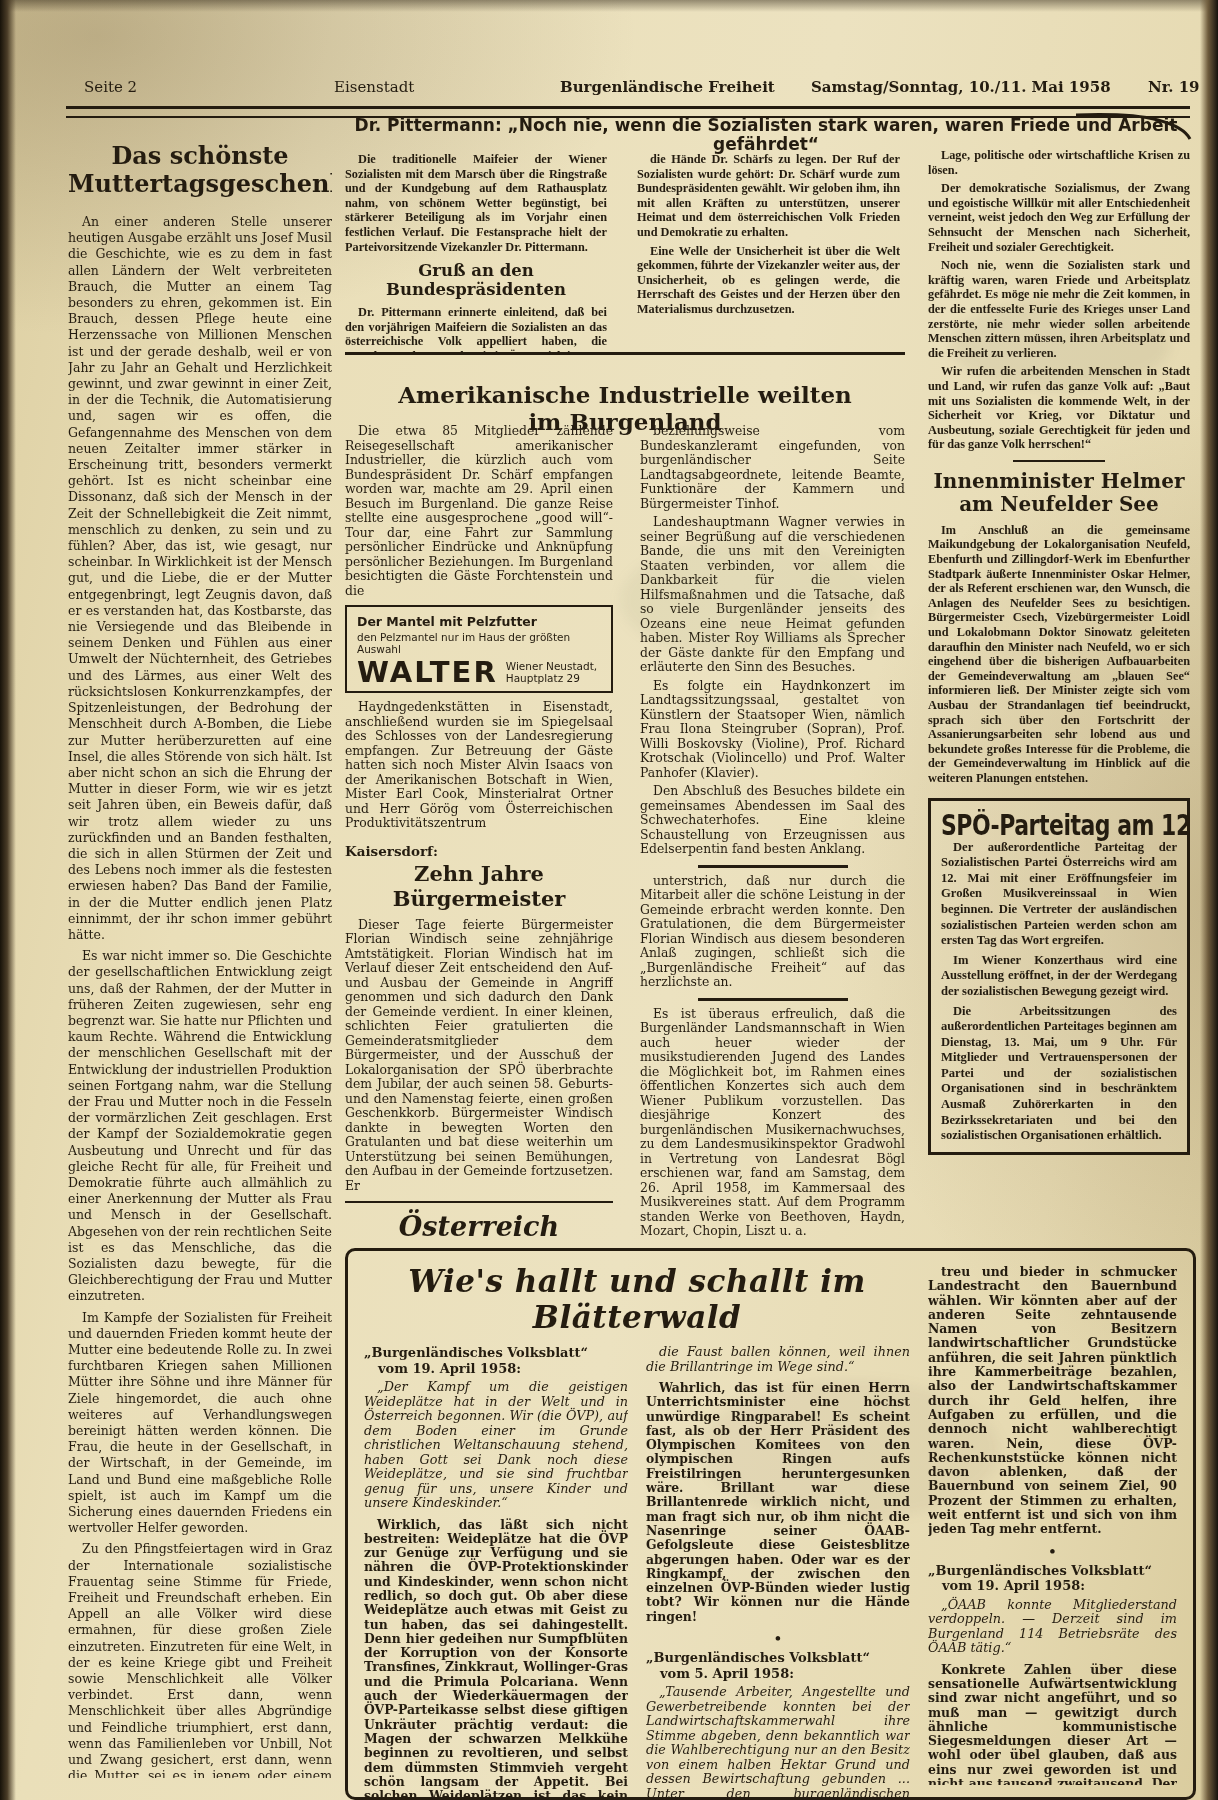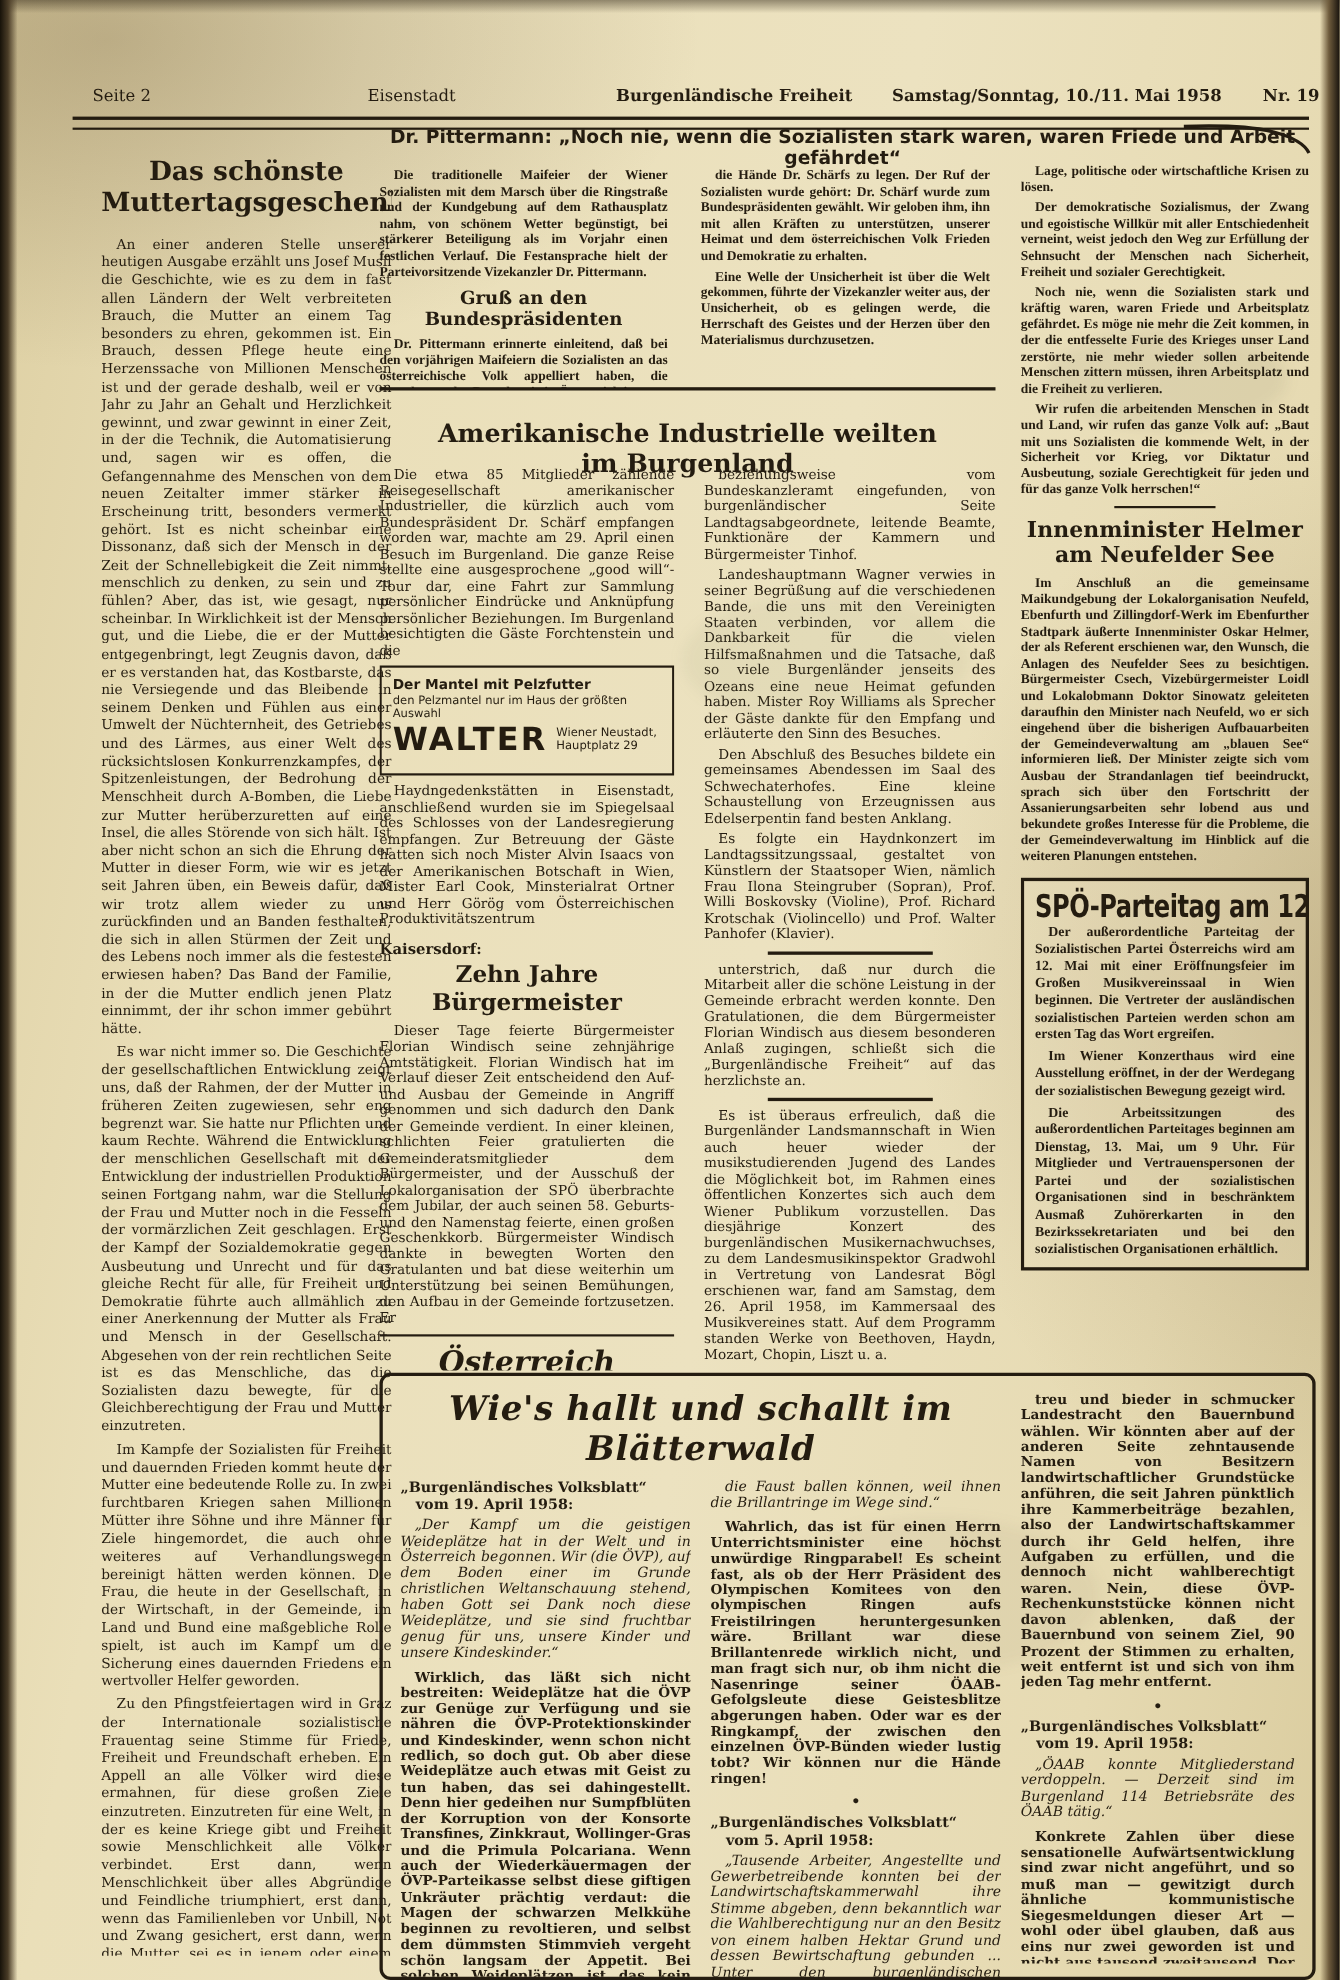--- a/index.html
+++ b/index.html
@@ -23,21 +23,21 @@
   .mh-page{left:18px;}
   .mh-city{left:268px;}
   .mh-paper{left:494px;font-weight:bold;}
   .mh-date{left:745px;font-weight:bold;}
   .mh-nr{left:1082px;font-weight:bold;}
   .rule-top{position:absolute;left:66px;top:106px;width:1124px;height:7px;
     border-top:3px solid #241c10;border-bottom:2px solid #241c10;}
   .rule-flourish{position:absolute;left:1076px;top:112px;}
 
   
-  .col-left{position:absolute;left:68px;top:142px;width:264px;height:1636px;overflow:hidden;margin-left:24px;}
+  .col-left{position:absolute;left:68px;top:142px;width:264px;height:1636px;overflow:hidden;}
   .md-title{font-weight:bold;font-size:24px;line-height:28px;text-align:center;margin:0 0 16px 0;}
   .md-p{font-size:12.5px;line-height:16.2px;text-align:justify;text-indent:14px;margin:0 0 5px 0;hyphens:auto;}
 
   
   .headline{position:absolute;left:345px;top:44px;width:845px;text-align:center;white-space:nowrap;}
   .headline span{display:inline-block;font-family:"DejaVu Sans",sans-serif;font-weight:900;
     font-size:40px;letter-spacing:-1px;transform:scale(.88,1.42);transform-origin:center top;}
   .subhead{position:absolute;left:340px;top:116px;width:852px;text-align:center;
     font-family:"DejaVu Sans",sans-serif;font-weight:bold;font-size:17px;line-height:19px;}
   .mc{position:absolute;top:152px;overflow:hidden;}
@@ -60,21 +60,21 @@
 
   
   .amer-rule{position:absolute;left:345px;top:352px;width:560px;border-top:3px solid #241c10;}
   .amer-head{position:absolute;left:345px;top:362px;width:560px;text-align:center;
     font-weight:bold;font-size:23px;line-height:27px;}
   .amer-col{position:absolute;top:424px;overflow:hidden;height:822px;}
   .amer-col p{font-size:12.4px;line-height:14.5px;text-align:justify;text-indent:13px;margin:0 0 4px 0;hyphens:auto;}
   .ac1{left:345px;width:268px;}
   .ac2{left:640px;width:265px;}
 
-  .walter{border:2.5px solid #241c10;padding:7px 10px 16px 10px;margin:7px 0;}
+  .walter{border:2.5px solid #241c10;padding:7px 10px 4px 10px;margin:7px 0;}
   .walter .l1{font-family:"DejaVu Sans",sans-serif;font-weight:bold;font-size:12.5px;margin-bottom:2px;}
   .walter .l2{font-family:"DejaVu Sans",sans-serif;font-size:10.5px;margin-bottom:2px;}
   .walter .brandrow{display:flex;align-items:flex-end;gap:8px;}
   .walter .brand{font-family:"DejaVu Sans",sans-serif;font-weight:900;font-size:29px;letter-spacing:2px;line-height:30px;}
   .walter .addr{font-family:"DejaVu Sans",sans-serif;font-size:10.5px;padding-bottom:3px;}
 
   .kicker{font-weight:bold;font-size:13.5px;margin:12px 0 2px 0;}
   .mayor-title{font-weight:bold;font-size:21px;text-align:center;margin:2px 0 7px 0;}
   .full-rule{border-top:2.5px solid #241c10;margin:8px 0;}
   .decl-title{font-style:italic;font-weight:bold;font-size:27px;text-align:center;margin:6px 0 8px 0;}
@@ -183,22 +183,22 @@
     <h3 class="mayor-title">Zehn Jahre Bürgermeister</h3>
     <p>Dieser Tage feierte Bürgermeister Florian Windisch seine zehnjährige Amtstätigkeit. Florian Windisch hat im Verlauf dieser Zeit entscheidend den Auf- und Ausbau der Gemeinde in Angriff genommen und sich dadurch den Dank der Gemeinde verdient. In einer kleinen, schlichten Feier gratulierten die Gemeinderatsmitglieder dem Bürgermeister, und der Ausschuß der Lokalorganisation der SPÖ überbrachte dem Jubilar, der auch seinen 58. Geburts- und den Namenstag feierte, einen großen Geschenkkorb. Bürgermeister Windisch dankte in bewegten Worten den Gratulanten und bat diese weiterhin um Unterstützung bei seinen Bemühungen, den Aufbau in der Gemeinde fortzusetzen. Er</p>
     <div class="full-rule"></div>
     <h3 class="decl-title">Österreich</h3>
 
   </div>
 
   <div class="amer-col ac2">
     <p>beziehungsweise vom Bundeskanzleramt eingefunden, von burgenländischer Seite Landtagsabgeordnete, leitende Beamte, Funktionäre der Kammern und Bürgermeister Tinhof.</p>
     <p>Landeshauptmann Wagner verwies in seiner Begrüßung auf die verschiedenen Bande, die uns mit den Vereinigten Staaten verbinden, vor allem die Dankbarkeit für die vielen Hilfsmaßnahmen und die Tatsache, daß so viele Burgenländer jenseits des Ozeans eine neue Heimat gefunden haben. Mister Roy Williams als Sprecher der Gäste dankte für den Empfang und erläuterte den Sinn des Besuches.</p>
+    <p>Es folgte ein Haydnkonzert im Landtagssitzungssaal, gestaltet von Künstlern der Staatsoper Wien, nämlich Frau Ilona Steingruber (Sopran), Prof. Willi Boskovsky (Violine), Prof. Richard Krotschak (Violincello) und Prof. Walter Panhofer (Klavier).</p>
     <p>Den Abschluß des Besuches bildete ein gemeinsames Abendessen im Saal des Schwechaterhofes. Eine kleine Schaustellung von Erzeugnissen aus Edelserpentin fand besten Anklang.</p>
-    <p>Es folgte ein Haydnkonzert im Landtagssitzungssaal, gestaltet von Künstlern der Staatsoper Wien, nämlich Frau Ilona Steingruber (Sopran), Prof. Willi Boskovsky (Violine), Prof. Richard Krotschak (Violincello) und Prof. Walter Panhofer (Klavier).</p>
     <div class="short-rule"></div>
     <p>unterstrich, daß nur durch die Mitarbeit aller die schöne Leistung in der Gemeinde erbracht werden konnte. Den Gratulationen, die dem Bürgermeister Florian Windisch aus diesem besonderen Anlaß zugingen, schließt sich die „Burgenländische Freiheit“ auf das herzlichste an.</p>
     <div class="short-rule"></div>
     <p class="concert-p">Es ist überaus erfreulich, daß die Burgenländer Landsmannschaft in Wien auch heuer wieder der musikstudierenden Jugend des Landes die Möglichkeit bot, im Rahmen eines öffentlichen Konzertes sich auch dem Wiener Publikum vorzustellen. Das diesjährige Konzert des burgenländischen Musikernachwuchses, zu dem Landesmusikinspektor Gradwohl in Vertretung von Landesrat Bögl erschienen war, fand am Samstag, dem 26. April 1958, im Kammersaal des Musikvereines statt. Auf dem Programm standen Werke von Beethoven, Haydn, Mozart, Chopin, Liszt u. a.</p>
 
   </div>
 
   <div class="review-box">
     <div class="review-inner">
       <div class="review-left">

